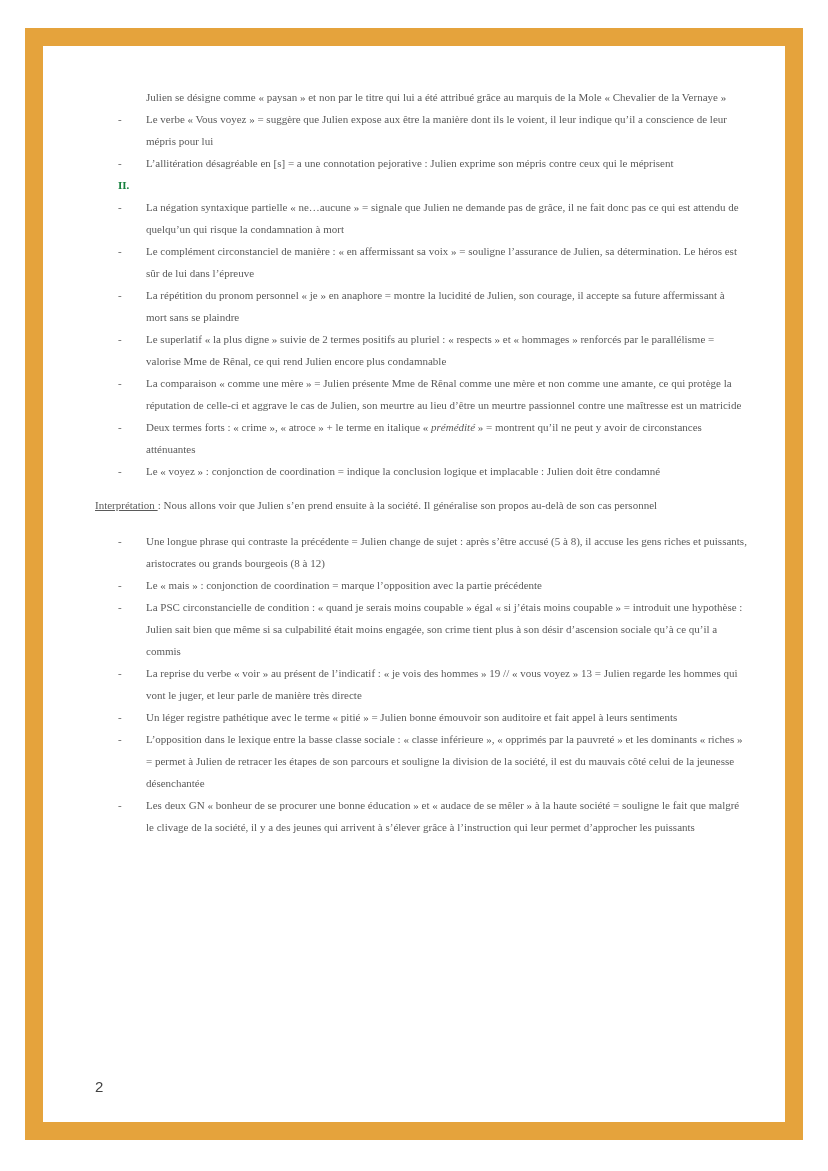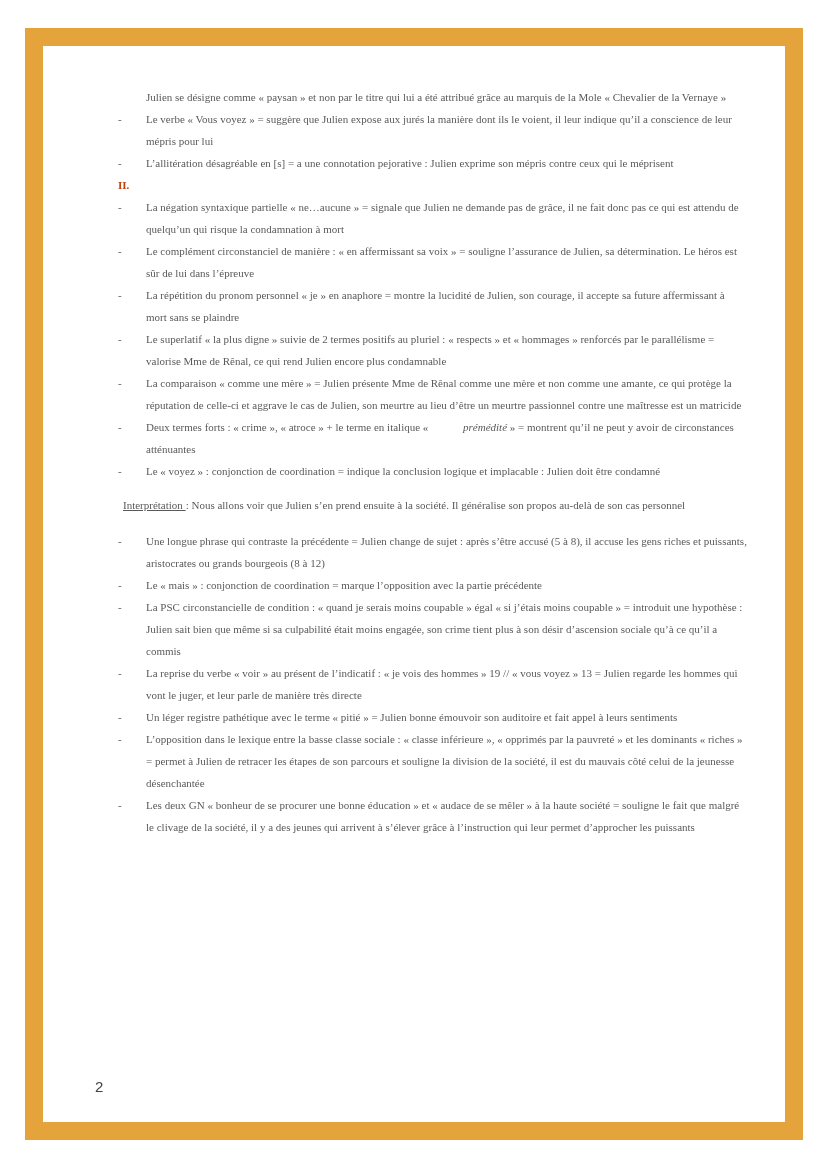--- a/index.html
+++ b/index.html
@@ -13,42 +13,42 @@
     width:778px;height:1112px;border:18px solid #E5A33C;background:#ffffff;
   }
   .content{
     position:absolute;left:52px;top:40px;width:652px;
     font-size:11px;line-height:22px;color:#5a5a5a;font-family:Liberation Serif, serif;
   }
   .li{display:flex;}
   .li .dash{width:28px;padding-left:23px;flex-shrink:0;box-sizing:content-box;}
   .li .btext{flex:1;}
   .li.cont .dash{visibility:hidden;}
-  .heading{display:flex;font-weight:700;color:#c2410c;padding-left:23px;}
+  .heading{display:flex;font-weight:700;color:#15803d;padding-left:23px;}
   .heading .hnum{width:45px;flex-shrink:0;}
   .interp{margin:12px 0 14px 0;}
-  .u{text-decoration:underline;margin-left:28px;}
-  .it{font-style:italic;margin-left:32px;}
+  .u{text-decoration:underline;}
+  .it{font-style:italic;}
   .page-number{
     position:absolute;left:52px;top:1032px;
     font-size:15px;color:#424242;
   }
 </style>
 </head>
 <body>
 
 <div class="frame">
   <div class="content" id="doc-body">
       <div class="li cont">
         <span class="dash">-</span>
         <span class="btext">Julien se désigne comme « paysan » et non par le titre qui lui a été attribué grâce au marquis de la Mole « Chevalier de la Vernaye »</span>
       </div>
       <div class="li">
         <span class="dash">-</span>
-        <span class="btext">Le verbe « Vous voyez » = suggère que Julien expose aux jurés la manière dont ils le voient, il leur indique qu’il a conscience de leur mépris pour lui</span>
+        <span class="btext">Le verbe « Vous voyez » = suggère que Julien expose aux être la manière dont ils le voient, il leur indique qu’il a conscience de leur mépris pour lui</span>
       </div>
       <div class="li">
         <span class="dash">-</span>
         <span class="btext">L’allitération désagréable en [s] = a une connotation pejorative : Julien exprime son mépris contre ceux qui le méprisent</span>
       </div>
       <div class="heading">
         <span class="hnum">II.</span>
       </div>
       <div class="li">
         <span class="dash">-</span>

